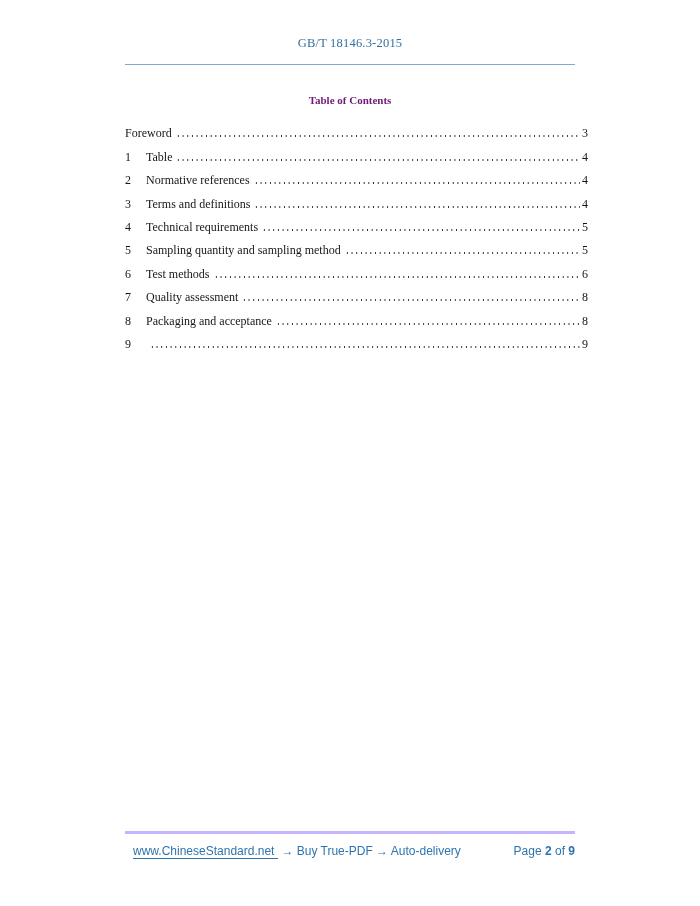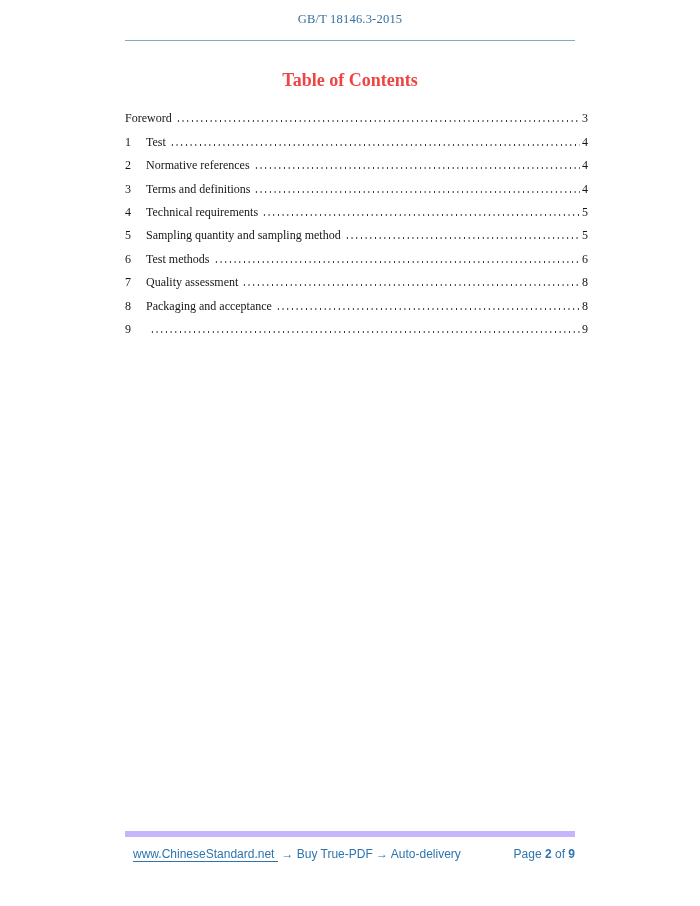--- a/index.html
+++ b/index.html
@@ -9,40 +9,40 @@
   .page {
     position: relative;
     width: 700px;
     height: 906px;
     background: #ffffff;
     overflow: hidden;
   }
 
   
   .header-text {
-    padding-top: 12px;
+    padding-top: 36px;
     text-align: center;
     font-size: 12.5px;
     letter-spacing: 0.2px;
     color: #34709f;
     font-family: "Liberation Serif", serif;
   }
   .header-rule {
     margin: 13px 125px 0 125px;
     border-top: 1px solid #7dadcb;
     height: 0;
   }
 
   
   .doc-title {
     margin-top: 29px;
     text-align: center;
-    font-size: 18px;
+    font-size: 11px;
     font-weight: bold;
-    color: #ef4444;
+    color: #701a75;
     font-family: "Liberation Serif", serif;
   }
 
   
   .toc {
     margin: 15px 112px 0 125px;
   }
   .toc-row {
     display: flex;
     align-items: flex-end;
@@ -76,21 +76,21 @@
     flex: 0 0 auto;
     line-height: 1;
   }
 
   
   .footer {
     position: absolute;
     left: 125px;
     right: 125px;
     top: 831px;
-    border-top: 6px solid #c4b5fd;
+    border-top: 3px solid #c4b5fd;
   }
   .footer-row {
     margin-top: 10px;
     display: flex;
     justify-content: space-between;
     align-items: baseline;
     font-family: "Liberation Sans", sans-serif;
     font-size: 12px;
     color: #2e74ad;
   }
@@ -118,21 +118,21 @@
 
   <div class="toc" id="toc-list">
       <div class="toc-row">
         <span class="toc-num"></span>
         <span class="toc-label">Foreword</span>
         <span class="toc-leader"></span>
         <span class="toc-page">3</span>
       </div>
       <div class="toc-row">
         <span class="toc-num">1</span>
-        <span class="toc-label">Test</span>
+        <span class="toc-label">Table</span>
         <span class="toc-leader"></span>
         <span class="toc-page">4</span>
       </div>
       <div class="toc-row">
         <span class="toc-num">2</span>
         <span class="toc-label">Normative references</span>
         <span class="toc-leader"></span>
         <span class="toc-page">4</span>
       </div>
       <div class="toc-row">

